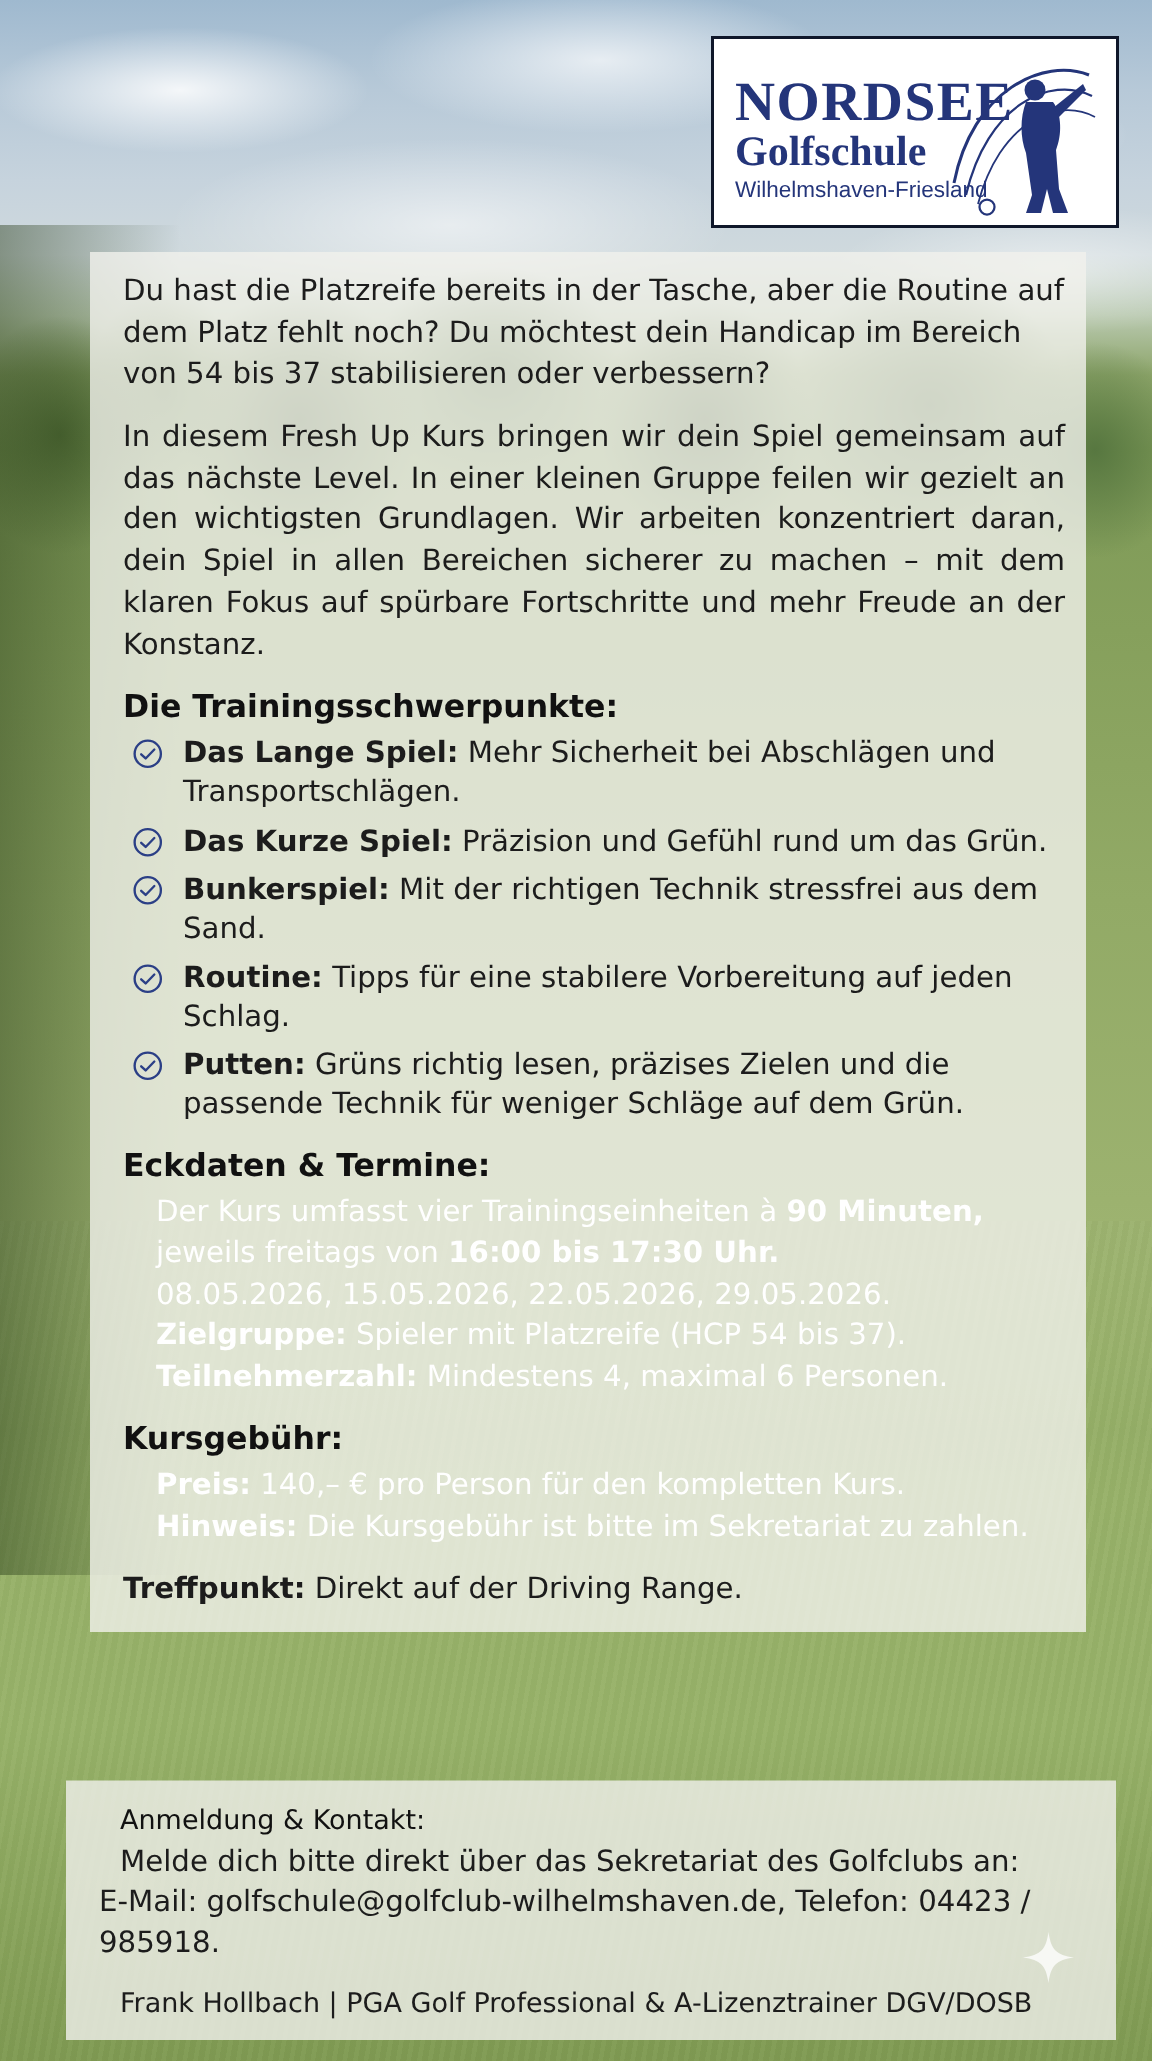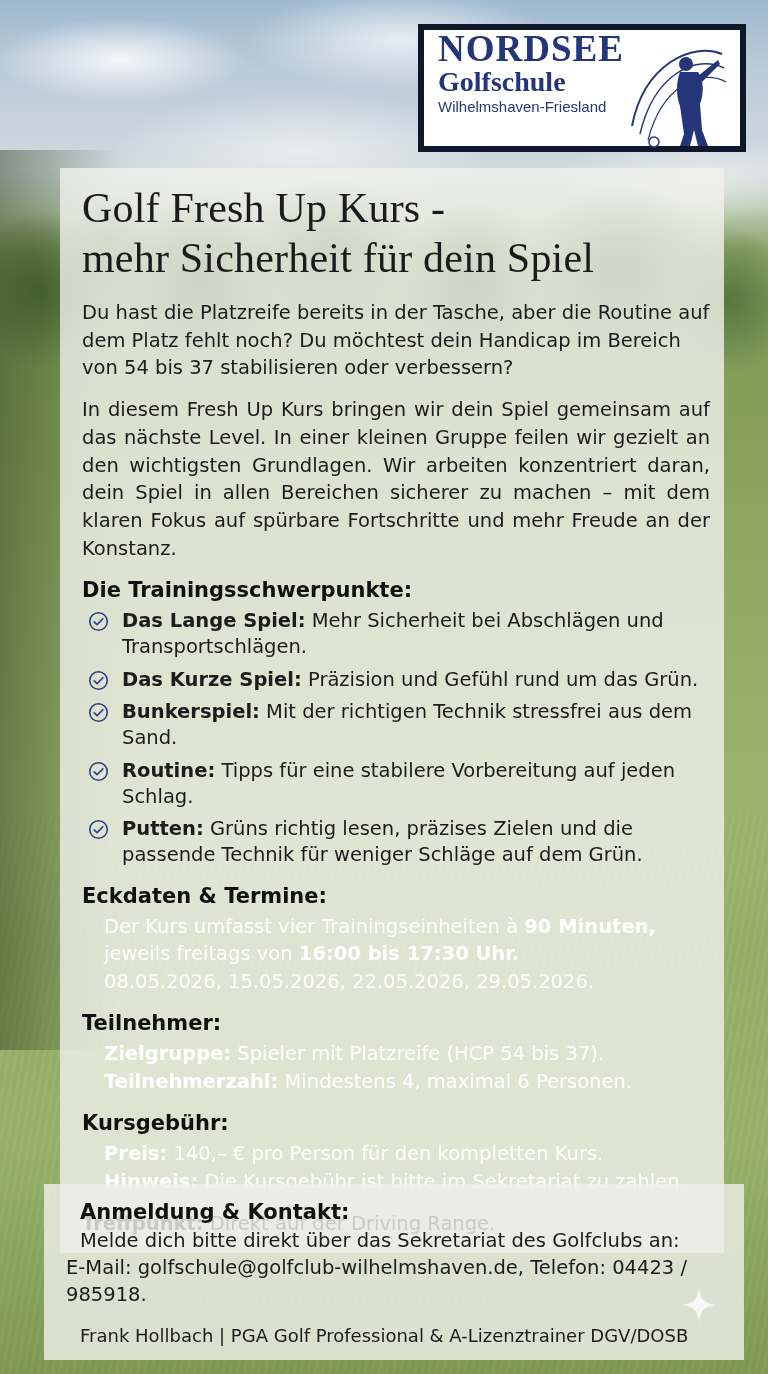--- a/index.html
+++ b/index.html
@@ -72,25 +72,25 @@
     position: absolute;
     left: 0; top: 150px; width: 120px; height: 900px;
     background: linear-gradient(to right, rgba(40,60,25,.45), rgba(40,60,25,0));
     z-index: 1;
   }
 
   
   .logo-box {
     position: absolute;
     top: 24px; right: 22px;
-    width: 328px; height: 128px;
+    width: 272px; height: 128px;
     background: #ffffff;
-    border: 6px solid #0f172a;
+    border: 2px solid #0f172a;
     z-index: 5;
-    padding: 0 14px;
+    padding: 24px 14px;
   }
   .logo-text { position: relative; z-index: 2; }
   .logo-nordsee {
     font-family: "Liberation Serif", serif;
     font-weight: bold;
     font-size: 37px;
     letter-spacing: 1px;
     color: #24357a;
     line-height: 1.05;
   }
@@ -191,22 +191,22 @@
   .footer {
     position: absolute;
     left: 44px;
     bottom: 14px;
     width: 700px;
     background: rgba(238,238,233,0.82);
     z-index: 4;
     padding: 16px 18px 14px 22px;
   }
   .footer h3 {
-    font-size: 21px;
-    font-weight: bold;
+    font-size: 18px;
+    font-weight: normal;
     margin: 0 0 4px 0;
     color: #111;
     padding-left: 14px;
   }
   .footer .line {
     font-size: 19.5px;
     line-height: 1.38;
     color: #1c1c1c;
   }
   .footer .line.indent { padding-left: 14px; }
@@ -247,24 +247,20 @@
   </svg>
   <div class="logo-text">
     <div class="logo-nordsee">NORDSEE</div>
     <div class="logo-golfschule">Golfschule</div>
     <div class="logo-sub">Wilhelmshaven-Friesland</div>
   </div>
 </div>
 
 <div class="panel">
 
-  <h1 class="title">
-    <span>Golf Fresh Up Kurs -</span><br>
-    <span>mehr Sicherheit für dein Spiel</span>
-  </h1>
 
   <p class="para first">Du hast die Platzreife bereits in der Tasche, aber die Routine auf dem Platz fehlt noch? Du möchtest dein Handicap im Bereich von 54 bis 37 stabilisieren oder verbessern?</p>
   <p class="para">In diesem Fresh Up Kurs bringen wir dein Spiel gemeinsam auf das nächste Level. In einer kleinen Gruppe feilen wir gezielt an den wichtigsten Grundlagen. Wir arbeiten konzentriert daran, dein Spiel in allen Bereichen sicherer zu machen – mit dem klaren Fokus auf spürbare Fortschritte und mehr Freude an der Konstanz.</p>
 
   <h2 class="section">Die Trainingsschwerpunkte:</h2>
   <ul class="checklist">
     <li>
       <svg class="check-icon" viewBox="0 0 24 24">
         <circle cx="12" cy="12" r="10" fill="none" stroke="#2b3f86" stroke-width="1.8"></circle>
         <path d="M7 12.4 L10.4 15.6 L17 8.8" fill="none" stroke="#2b3f86" stroke-width="1.8" stroke-linecap="round" stroke-linejoin="round"></path>
@@ -301,21 +297,20 @@
     </li>
   </ul>
 
   <h2 class="section">Eckdaten &amp; Termine:</h2>
   <div class="block">
     <div><span>Der Kurs umfasst vier Trainingseinheiten à </span><span class="lead">90 Minuten,</span></div>
     <div><span>jeweils freitags von </span><span class="lead">16:00 bis 17:30 Uhr.</span></div>
     <div>08.05.2026, 15.05.2026, 22.05.2026, 29.05.2026.</div>
   </div>
 
-  <h2 class="section">Teilnehmer:</h2>
   <div class="block">
     <div><span class="lead">Zielgruppe:</span><span> Spieler mit Platzreife (HCP 54 bis 37).</span></div>
     <div><span class="lead">Teilnehmerzahl:</span><span> Mindestens 4, maximal 6 Personen.</span></div>
   </div>
 
   <h2 class="section">Kursgebühr:</h2>
   <div class="block">
     <div><span class="lead">Preis:</span><span> 140,– € pro Person für den kompletten Kurs.</span></div>
     <div><span class="lead">Hinweis:</span><span> Die Kursgebühr ist bitte im Sekretariat zu zahlen.</span></div>
   </div>

